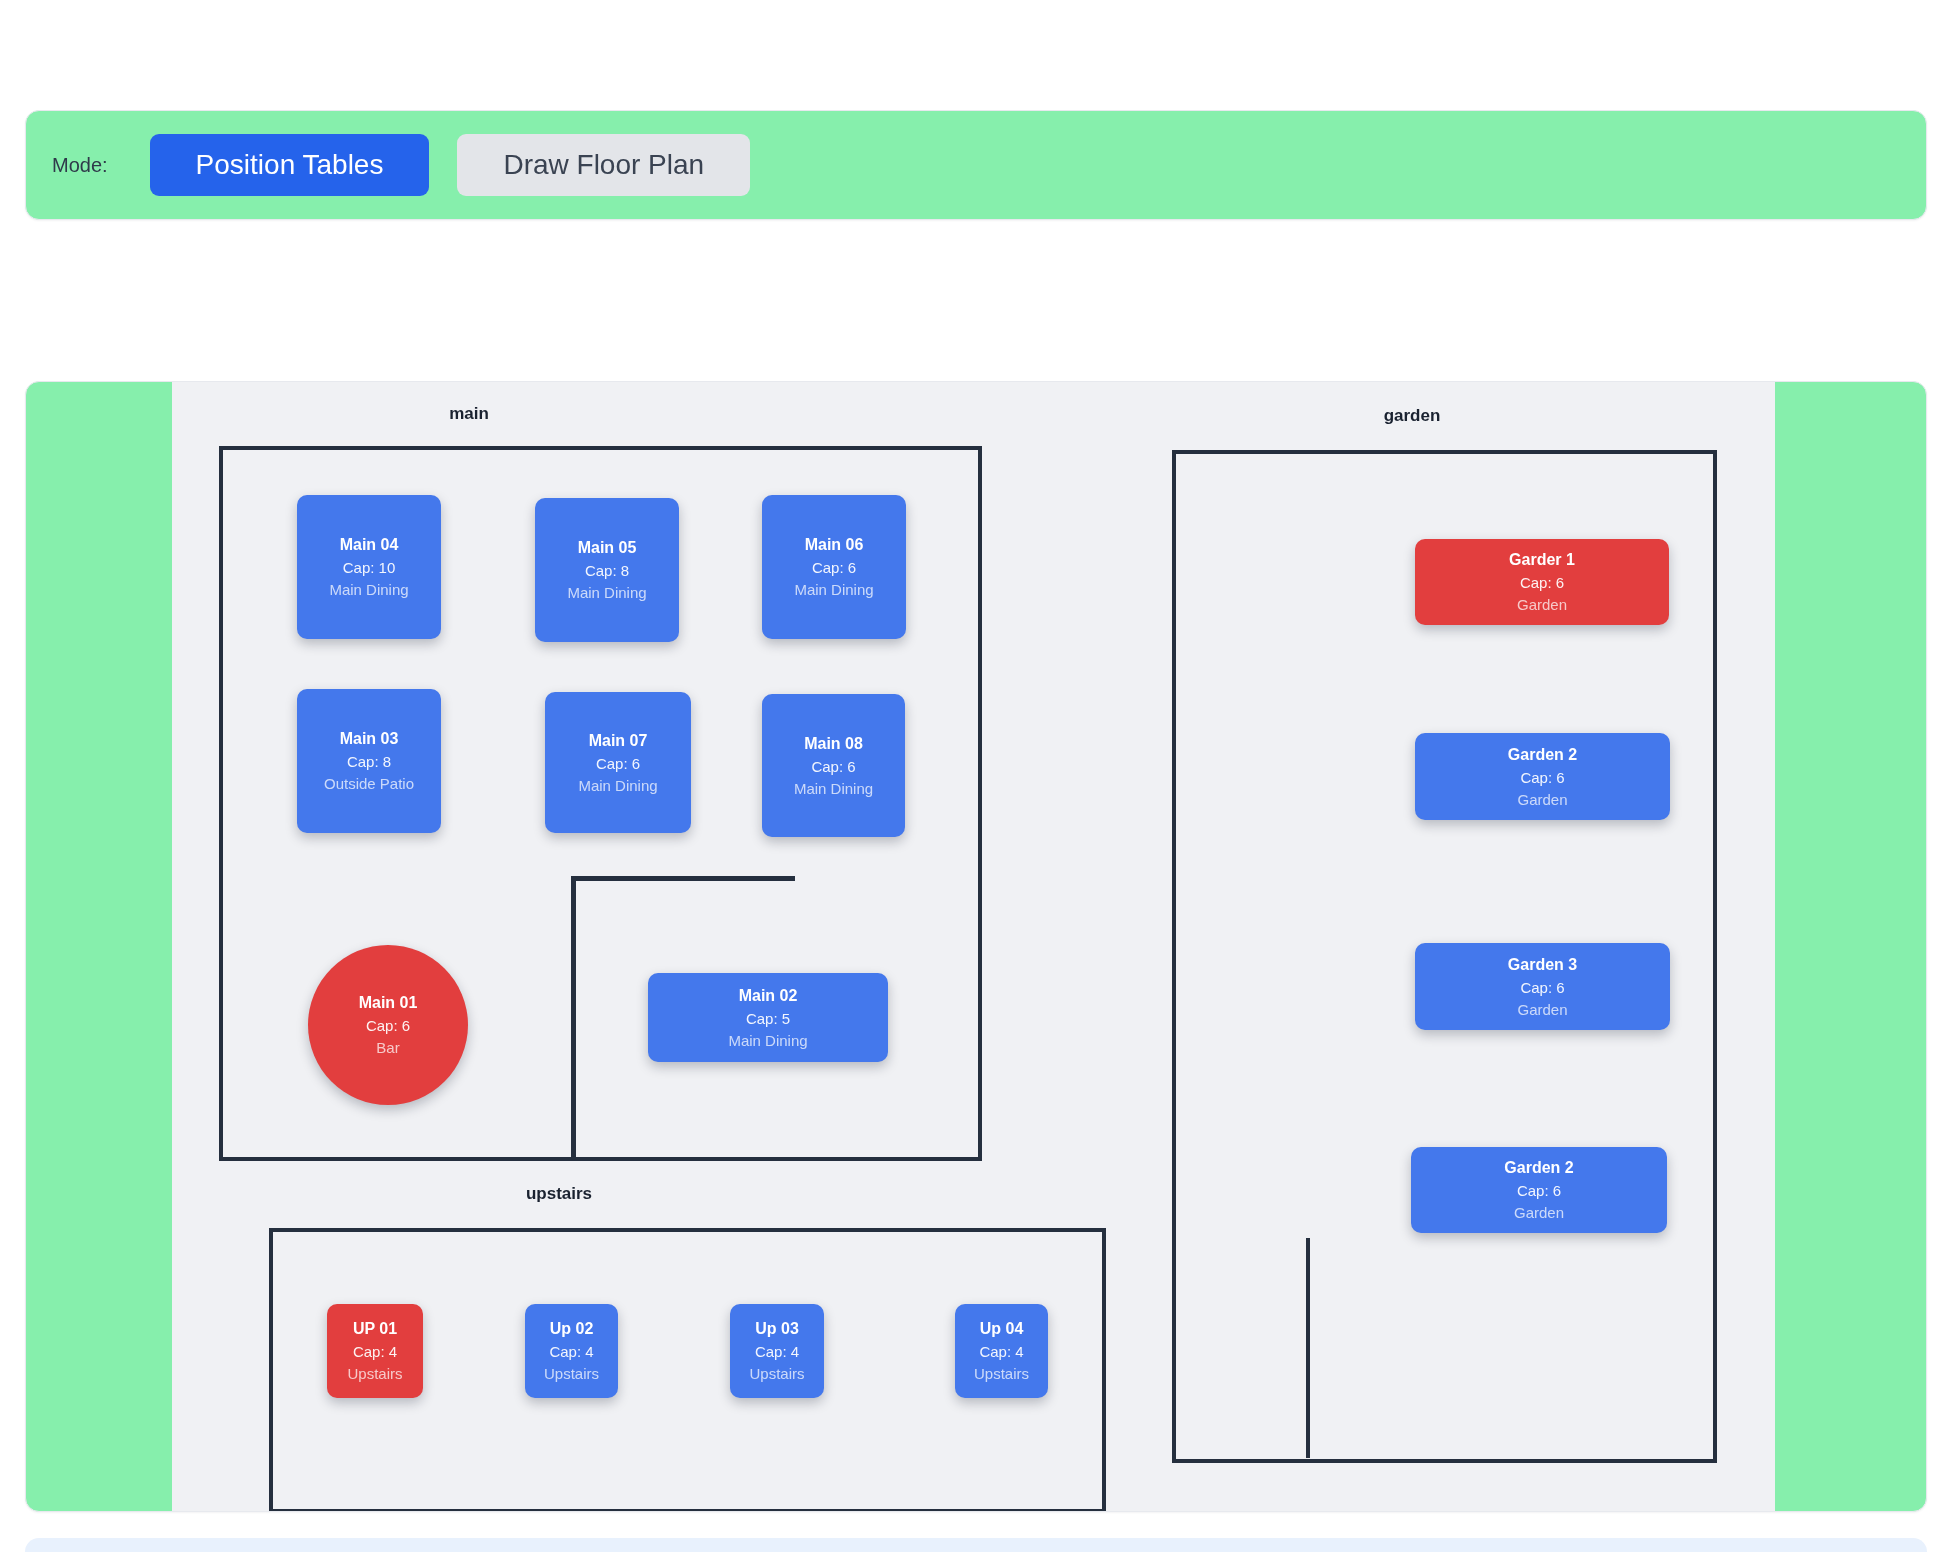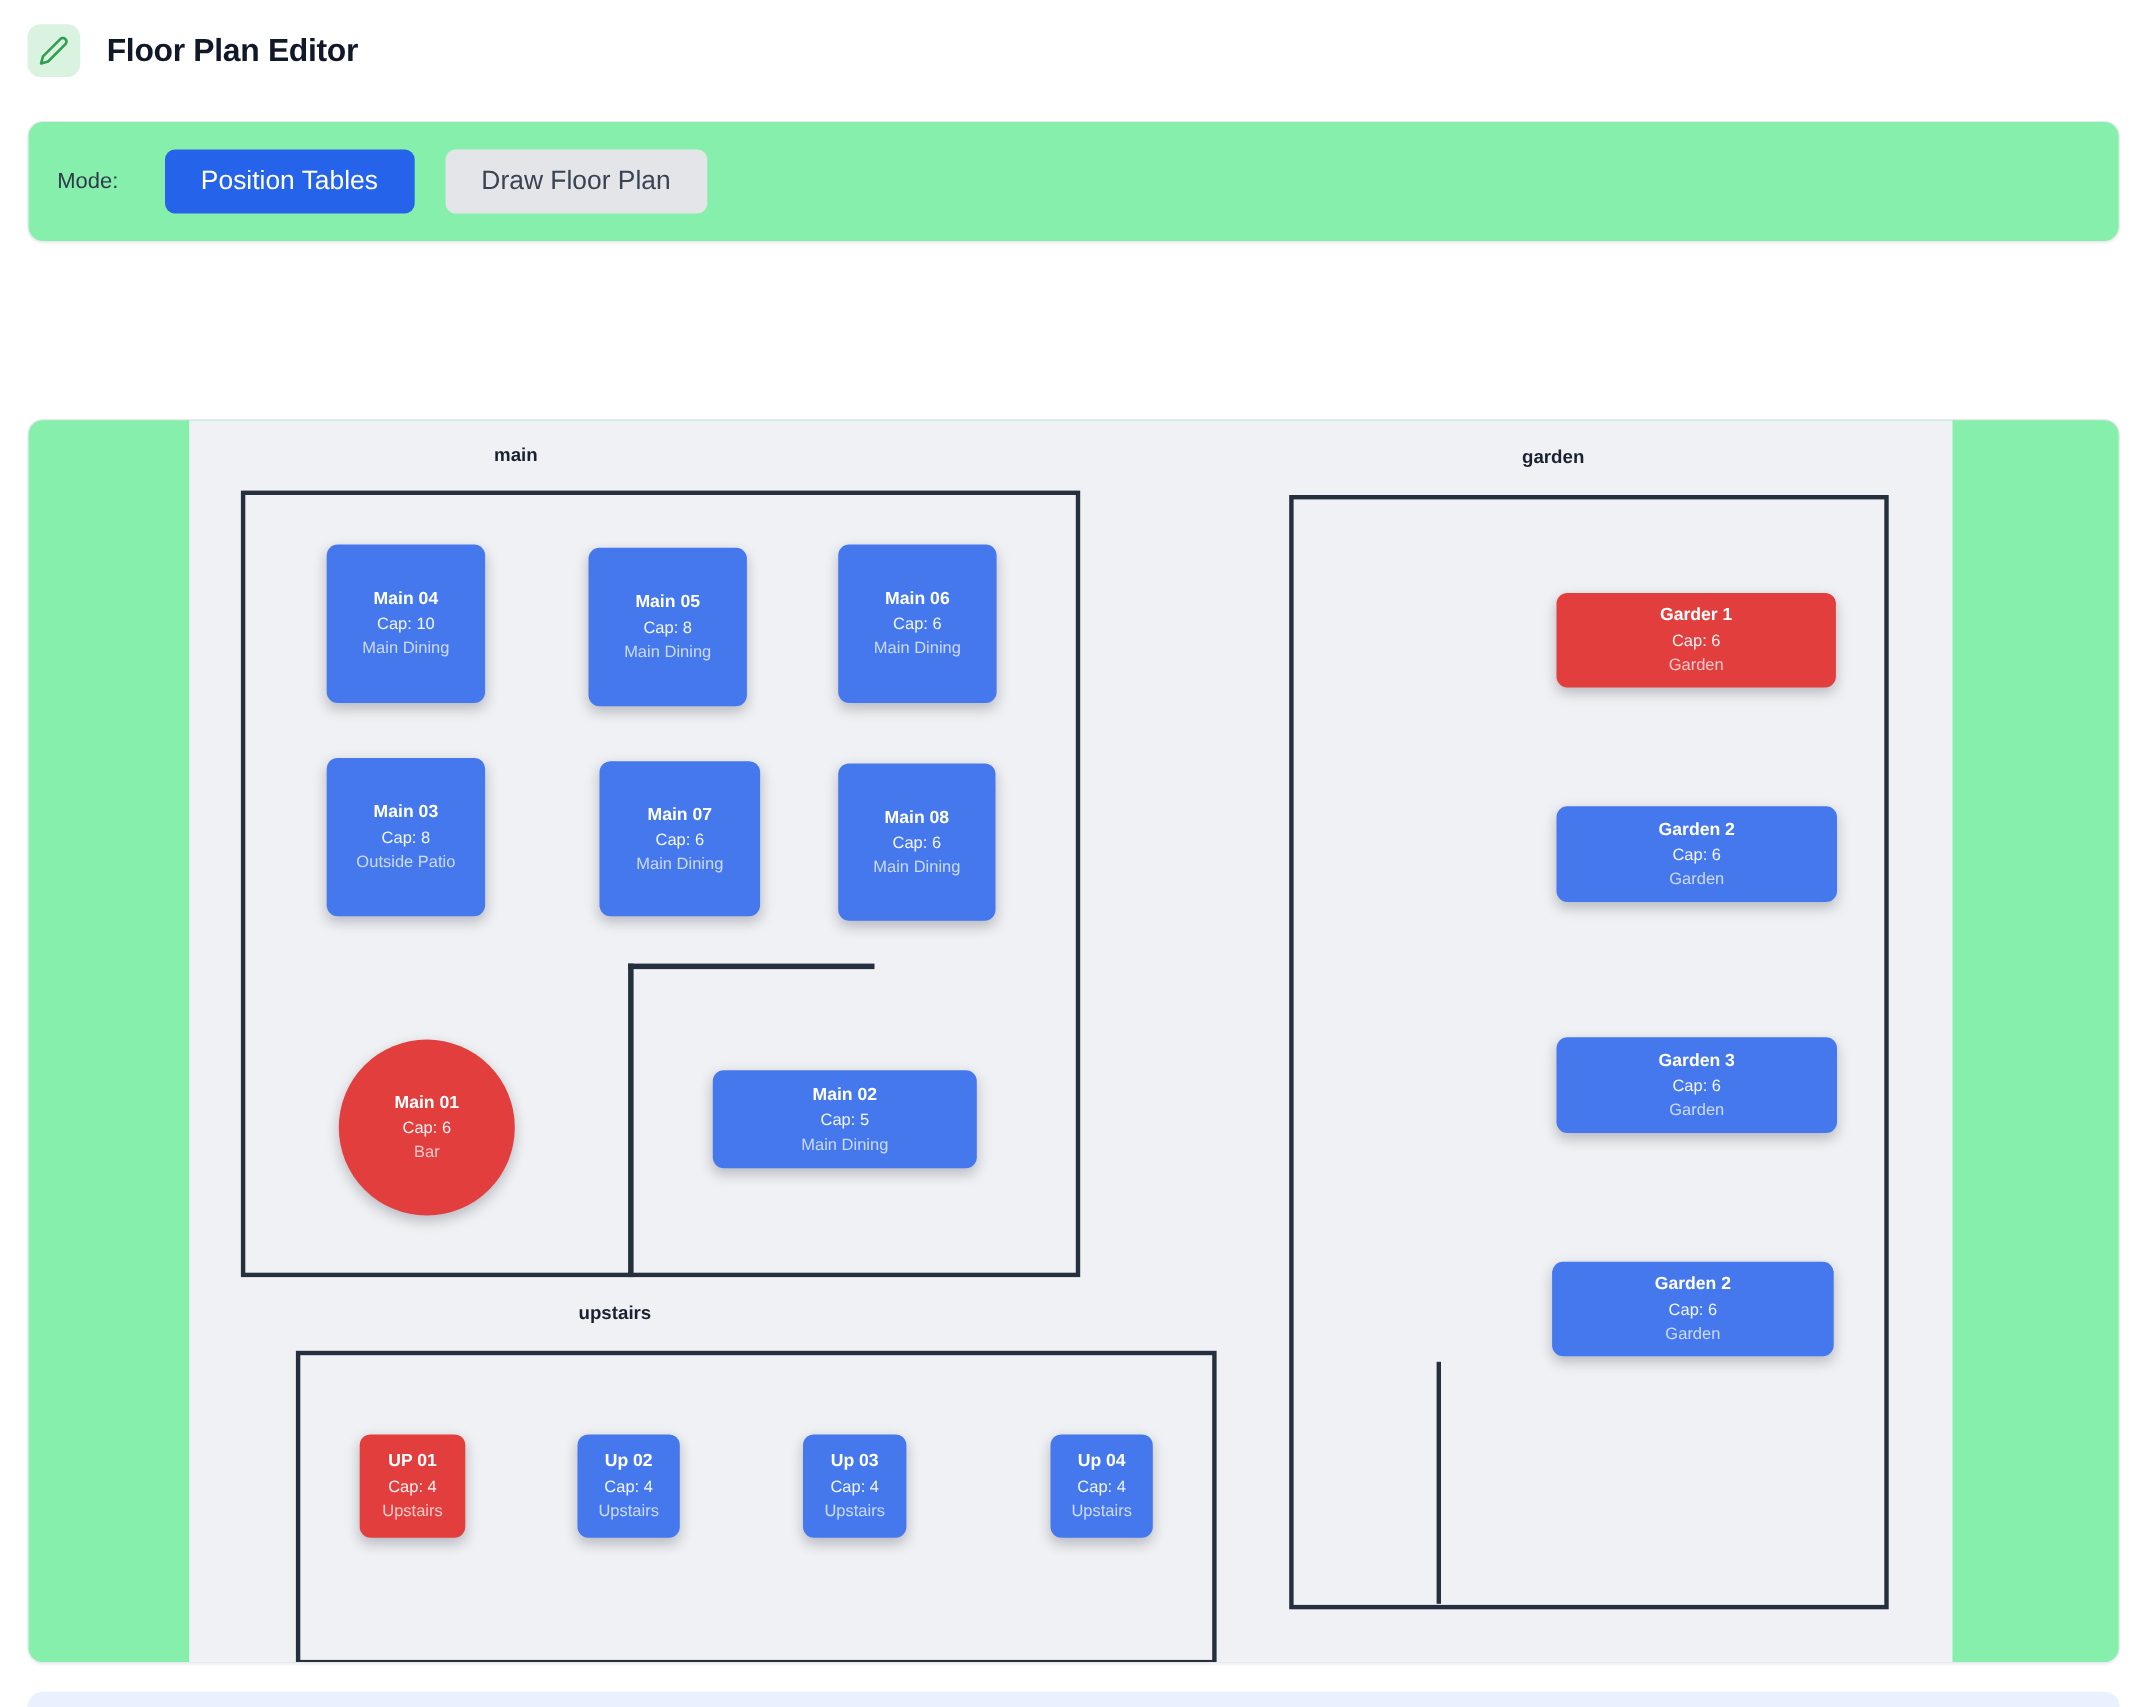--- a/index.html
+++ b/index.html
@@ -11,21 +11,21 @@
   .header { position:absolute; left:25px; top:22px; display:flex; align-items:center; gap:24px; }
   .icon-box { width:48px; height:48px; border-radius:12px; background:#d9f3e0;
               display:flex; align-items:center; justify-content:center; }
   .title { font-size:29px; font-weight:700; color:#111827; letter-spacing:-0.3px; }
 
   
   .card { position:absolute; left:25px; width:1902px; background:#86efac;
           border:1px solid #e7e9ee; border-radius:14px; box-shadow:0 1px 2px rgba(16,24,40,.05); }
   .mode-card { top:110px; height:110px; display:flex; align-items:center; gap:26px; padding:0 26px; }
   .mode-label { font-size:20px; color:#2f3a4a; }
-  .btn { border:none; border-radius:9px; font-size:24px; padding:15px 33px; cursor:pointer;
+  .btn { border:none; border-radius:9px; font-size:28px; padding:15px 46px; cursor:pointer;
          font-family:"Liberation Sans", sans-serif; }
   .btn.active { background:#2563eb; color:#ffffff; margin-left:16px; }
   .btn.inactive { background:#e3e5e9; color:#3a4352; margin-left:2px; }
 
   .zoom-card { top:264px; height:78px; display:flex; align-items:center; padding:0 26px; }
   .zoom-label { font-size:20px; color:#2f3a4a; margin-right:26px; }
   .slider { position:relative; width:202px; height:10px; background:#d9dce1; border-radius:6px; }
   .slider-fill { position:absolute; left:0; top:0; height:10px; background:#2563eb; border-radius:6px; }
   .slider-thumb { position:absolute; top:50%; transform:translateY(-50%); width:23px; height:23px;
                   border-radius:50%; background:#2563eb; }
@@ -54,28 +54,20 @@
   .t-loc  { color:rgba(255,255,255,.72); font-size:15px; }
 
   .bottom-panel { position:absolute; left:25px; top:1538px; width:1902px; height:40px;
                   background:#e8f1fd; border-radius:14px; }
 </style>
 </head>
 <body>
 
 <div class="page">
 
-  <div class="header">
-    <div class="icon-box">
-      <svg width="28" height="28" viewBox="0 0 24 24" fill="none" stroke="#2f9e4f" stroke-width="2" stroke-linecap="round" stroke-linejoin="round">
-        <path d="M17 3a2.828 2.828 0 1 1 4 4L7.5 20.5 2 22l1.5-5.5L17 3z"></path>
-      </svg>
-    </div>
-    <div class="title">Floor Plan Editor</div>
-  </div>
 
   <div class="card mode-card">
     <span class="mode-label">Mode:</span>
     <button class="btn active">Position Tables</button>
     <button class="btn inactive">Draw Floor Plan</button>
   </div>
 
 
   <div class="card canvas-card">
     <div class="floor-canvas">

